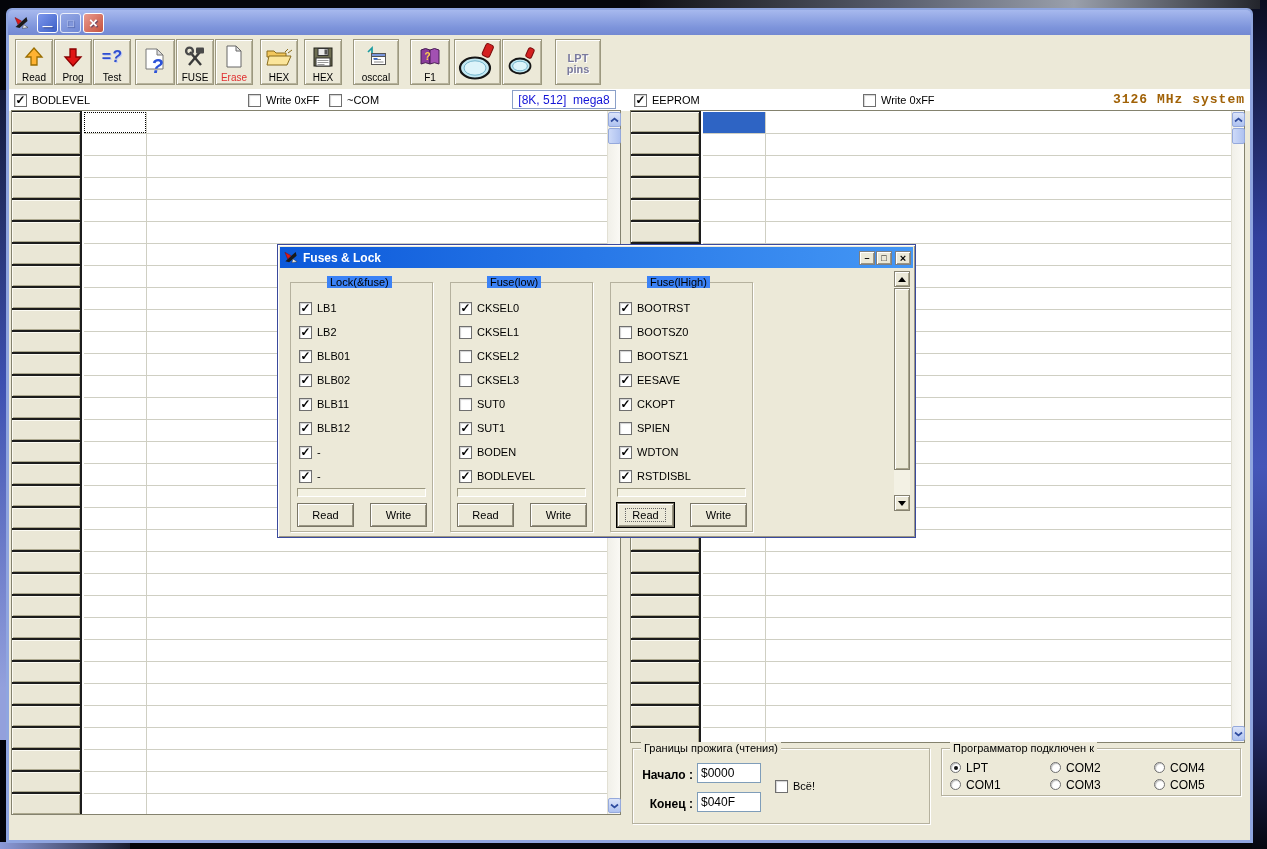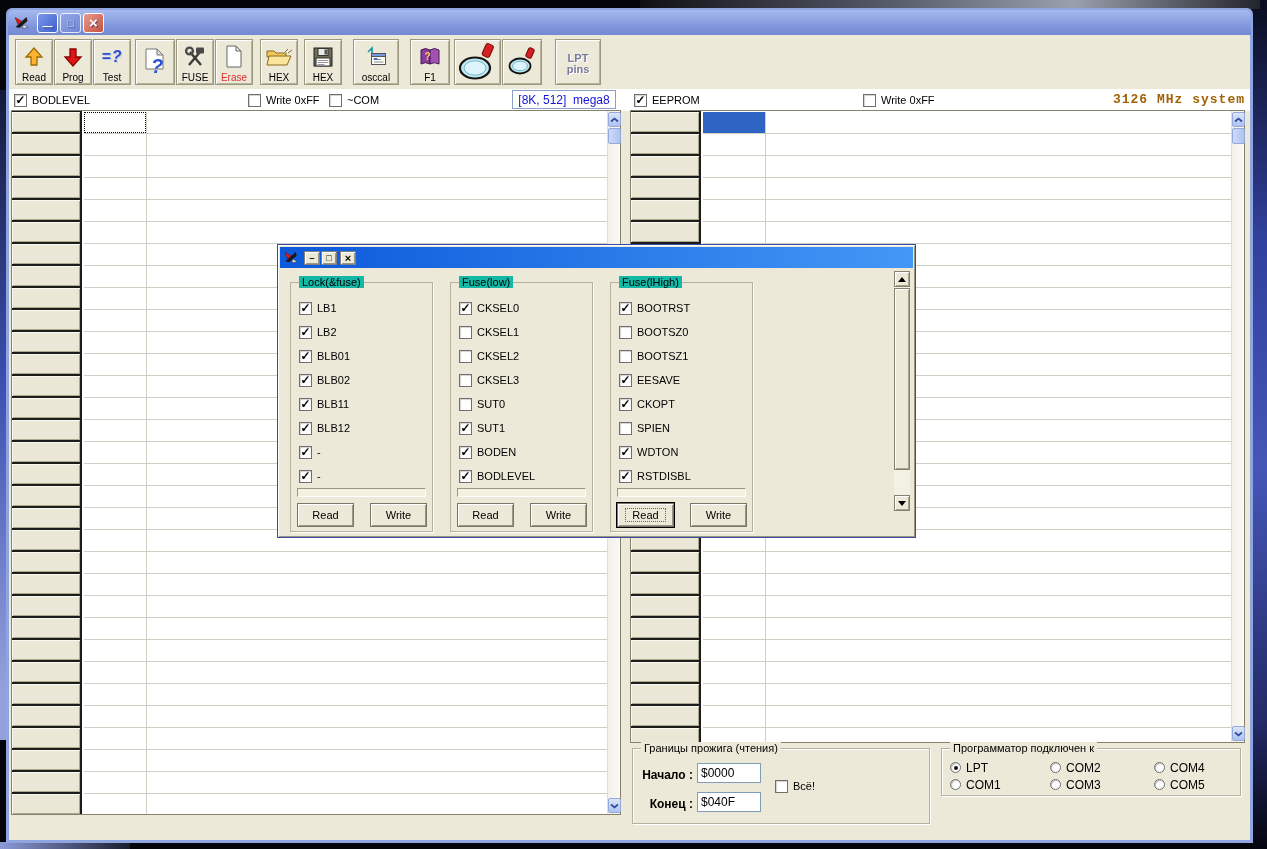--- a/index.html
+++ b/index.html
@@ -86,21 +86,21 @@
 
 
 .dialog{position:absolute;left:268px;top:233px;width:639px;height:294px;background:#ECE9D8;border:1px solid #3A4A9C;box-shadow:inset 1px 1px 0 #FFFFFF,inset -1px -1px 0 #9A9685;padding:2px;z-index:50;}
 .dlg-title{height:21px;background:linear-gradient(90deg,#0C59DA,#4497F5);display:flex;align-items:center;padding:0 2px 0 3px;color:#fff;font-weight:bold;font-size:12px;}
 .dlg-title .app-ico{width:16px;height:15px;margin-right:4px;}
 .dlg-title .dtext{flex:1;}
 .dlg-btn{width:16px;height:14px;background:#ECE9D8;border:1px solid #808080;box-shadow:inset 1px 1px 0 #fff,inset -1px -1px 0 #9a9685;color:#000;font-size:9px;font-weight:bold;display:flex;align-items:center;justify-content:center;margin-left:1px;line-height:8px;}
 .dlg-btn.close{margin-left:3px;font-size:11px;}
 .dlg-body{position:relative;height:246px;}
 .fgroup{position:absolute;top:14px;width:143px;height:250px;border:1px solid #B5B19E;box-shadow:1px 1px 0 #FFFFFF;}
-.fgroup .gb-caption{background:#14b8a6;}
+.fgroup .gb-caption{background:#3b82f6;margin-left:28px;}
 .fgroup .rows{padding:13px 0 0 8px;}
 .fgroup .rows .cb{height:24px;}
 .thinbar{position:absolute;left:6px;right:6px;top:205px;height:9px;background:#F3F1E2;border:1px solid #9B9780;border-bottom-color:#FFF;border-right-color:#FFF;}
 .btn{position:absolute;top:220px;width:57px;height:24px;background:#ECE9D8;border:1px solid #7A7666;box-shadow:inset 1px 1px 0 #FFF,inset -1px -1px 0 #9A9683;font-size:11px;font-family:"Liberation Sans",sans-serif;display:flex;align-items:center;justify-content:center;cursor:default;}
 .btn.read{left:6px;}
 .btn.write{left:79px;}
 .btn.focused{box-shadow:0 0 0 1px #000,inset 1px 1px 0 #FFF,inset -1px -1px 0 #9A9683;}
 .btn.focused .btxt{border:1px dotted #666;padding:0 6px;}
 </style>
 </head>
@@ -441,20 +441,21 @@
 
   <div class="dialog">
     <div class="dlg-title">
       <span class="app-ico">
         <svg width="16" height="15" viewBox="0 0 16 16">
             <path d="M2 12 L13 2 L14 6 L6 13 Z" fill="#1a1a1a"></path>
             <path d="M1.5 2.5 L8 6 L4.5 9.5 Z" fill="#E01818" stroke="#7A0808" stroke-width="0.5"></path>
             <path d="M10 9.5 L14.5 12.5 L9 13.5 Z" fill="#ECECEC" stroke="#333" stroke-width="0.5"></path>
           </svg>
       </span>
+      <span class="dtext">Fuses &amp; Lock</span>
       <span class="dlg-btn">–</span>
       <span class="dlg-btn">□</span>
       <span class="dlg-btn close">×</span>
     </div>
     <div class="dlg-body">
       <div id="dialog-groups">
           <div class="fgroup" style="left: 10px;">
             <span class="gb-caption">Lock(&amp;fuse)</span>
             <div class="rows">
               <label class="cb">

